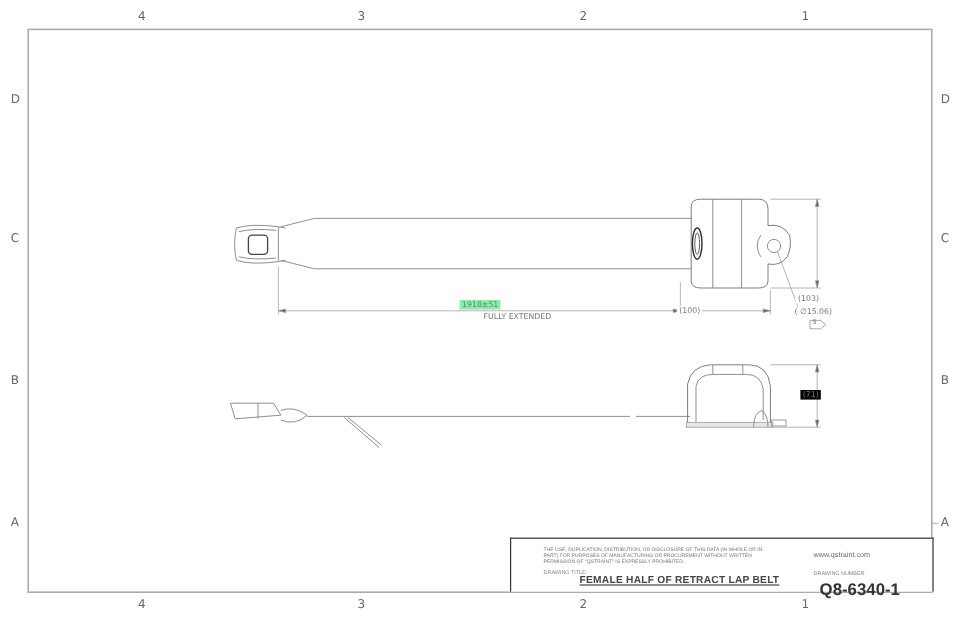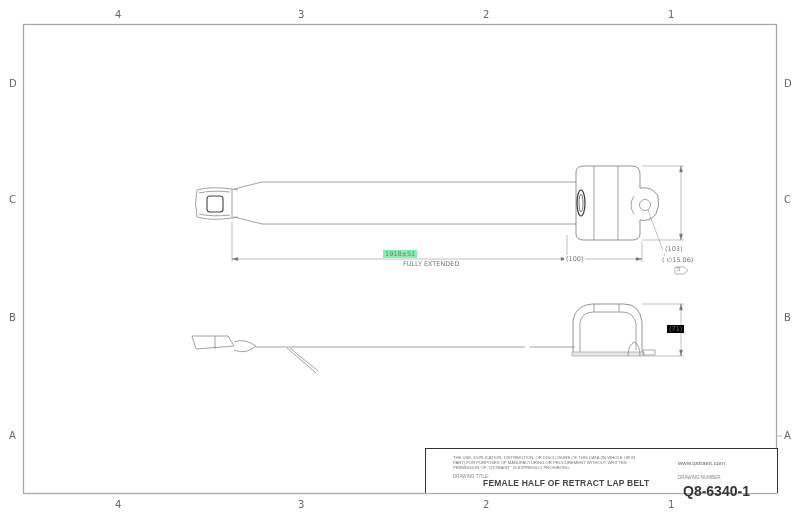--- a/index.html
+++ b/index.html
@@ -2,21 +2,21 @@
 <html><head>
 <meta charset="utf-8">
 <style>
   html,body{margin:0;padding:0;background:#fff;}
   body{width:800px;height:518px;position:relative;overflow:hidden;font-family:"Liberation Sans",sans-serif;color:#555;}
   .zone{position:absolute;font-size:10px;color:#666;font-family:"DejaVu Sans",sans-serif;}
   #drawing{position:absolute;left:0;top:0;}
   .tb{position:absolute;left:425px;top:448px;width:353px;height:45px;border:1.3px solid #333;border-bottom:none;border-right:1.3px solid #333;background:#fff;box-sizing:border-box;}
   .tb .disclaimer{position:absolute;left:27px;top:7px;font-size:4.2px;line-height:4.8px;color:#777;text-transform:uppercase;width:190px;}
   .tb .title-lbl{position:absolute;left:27px;top:25px;font-size:4.5px;color:#888;text-transform:uppercase;}
-  .tb .title{position:absolute;left:57px;top:29px;font-size:8.5px;font-weight:bold;color:#444;letter-spacing:0.2px;}
+  .tb .title{position:absolute;left:57px;top:29px;font-size:8.5px;font-weight:bold;color:#444;letter-spacing:0.2px;text-decoration:underline;}
   .tb .web{position:absolute;left:252px;top:11px;font-size:6px;color:#666;}
   .tb .dn-lbl{position:absolute;left:252px;top:26px;font-size:4.5px;color:#888;text-transform:uppercase;}
   .tb .dn{position:absolute;left:257px;top:34px;font-size:14px;font-weight:bold;color:#333;}
   .dimtxt{position:absolute;font-size:6.5px;color:#777;font-family:"DejaVu Sans",sans-serif;white-space:nowrap;}
 </style>
 </head>
 <body>
 
 <div class="zone" style="left:115px;top:9px;">4</div>
 <div class="zone" style="left:298px;top:9px;">3</div>

